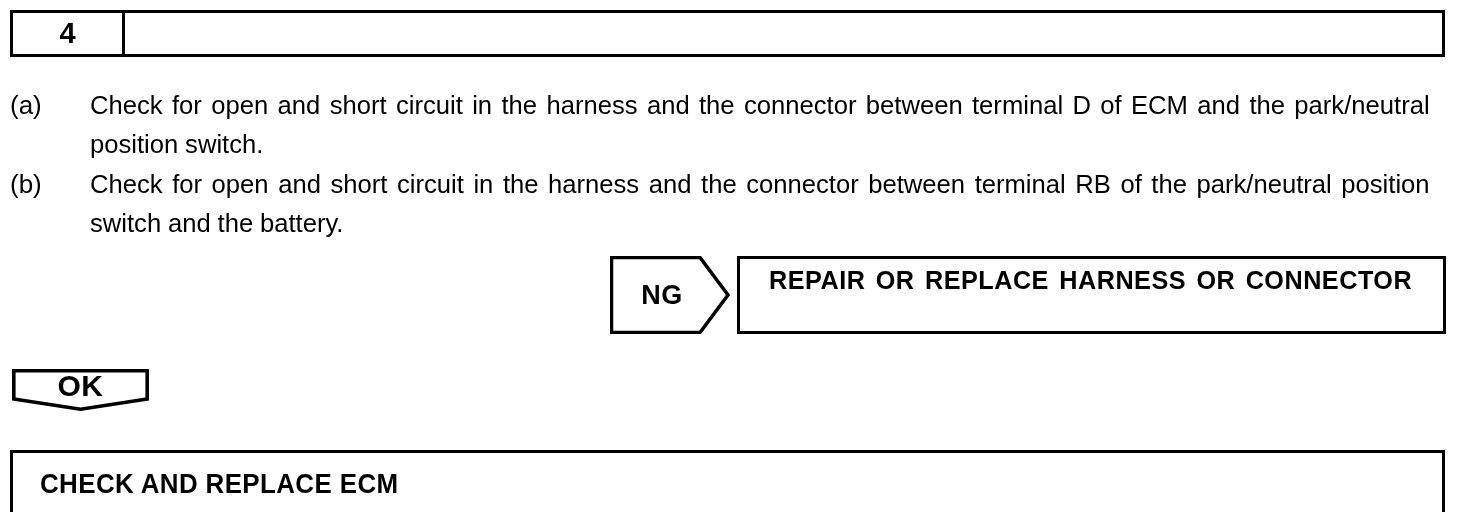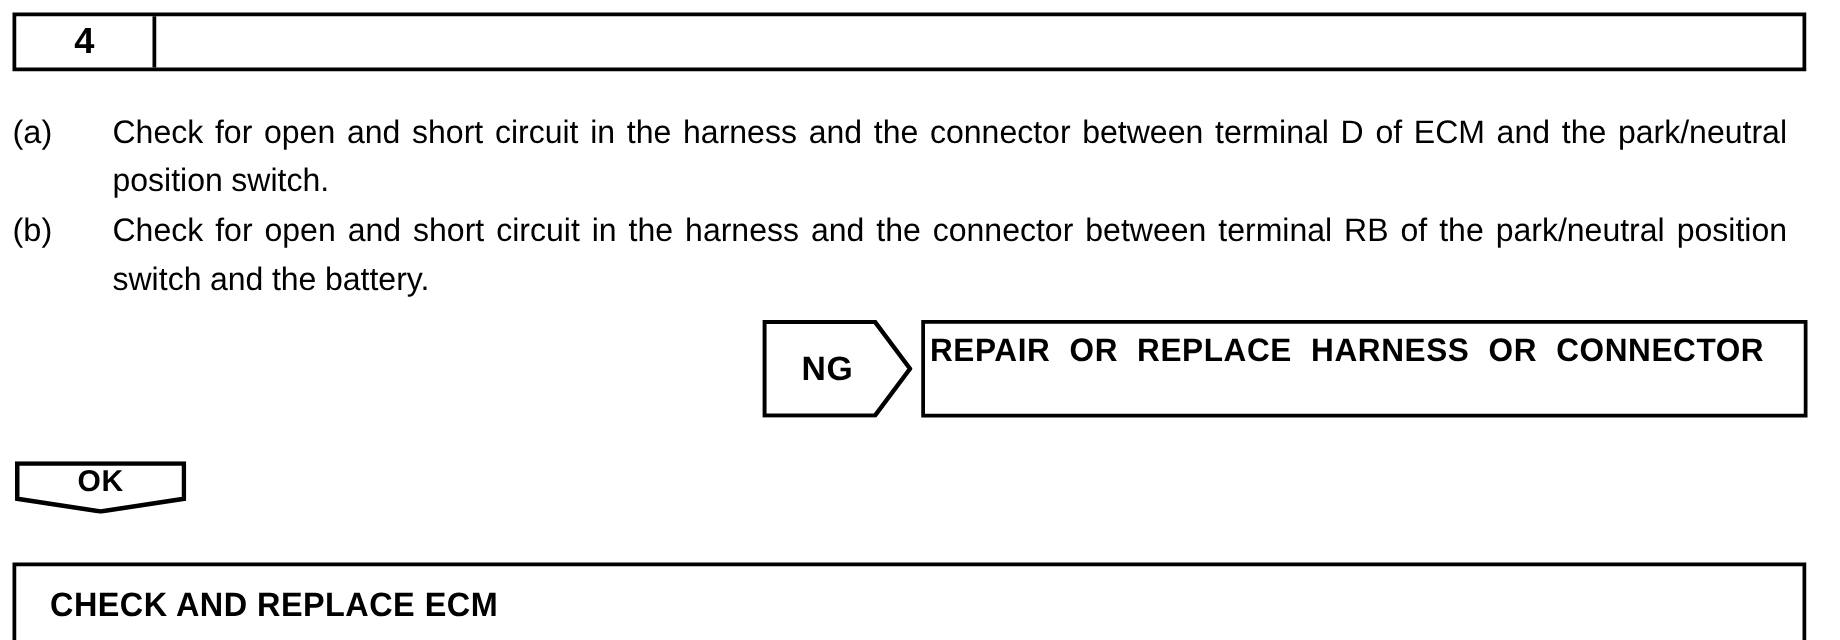--- a/index.html
+++ b/index.html
@@ -135,21 +135,21 @@
 
   .result-box {
     position: absolute;
     left: 127px;
     top: 0;
     width: 709px;
     height: 78px;
     box-sizing: border-box;
     border: 3px solid #000;
     background: #fff;
-    padding: 6px 11px 0 4px;
+    padding: 6px 11px 0 29px;
   }
   .result-text {
     font-size: 26px;
     font-weight: bold;
     line-height: 31px;
     letter-spacing: 0.5px;
     text-align: justify;
     text-justify: inter-word;
     transform: scaleX(0.97);
     transform-origin: left top;
@@ -175,21 +175,21 @@
   }
   .ok-label {
     position: absolute;
     left: 12px;
     top: 369px;
     width: 137px;
     height: 34px;
     display: flex;
     align-items: center;
     justify-content: center;
-    font-size: 24px;
+    font-size: 30px;
     font-weight: bold;
     letter-spacing: 0.5px;
   }
 
   
   .final-box {
     position: absolute;
     left: 10px;
     top: 450px;
     width: 1435px;

